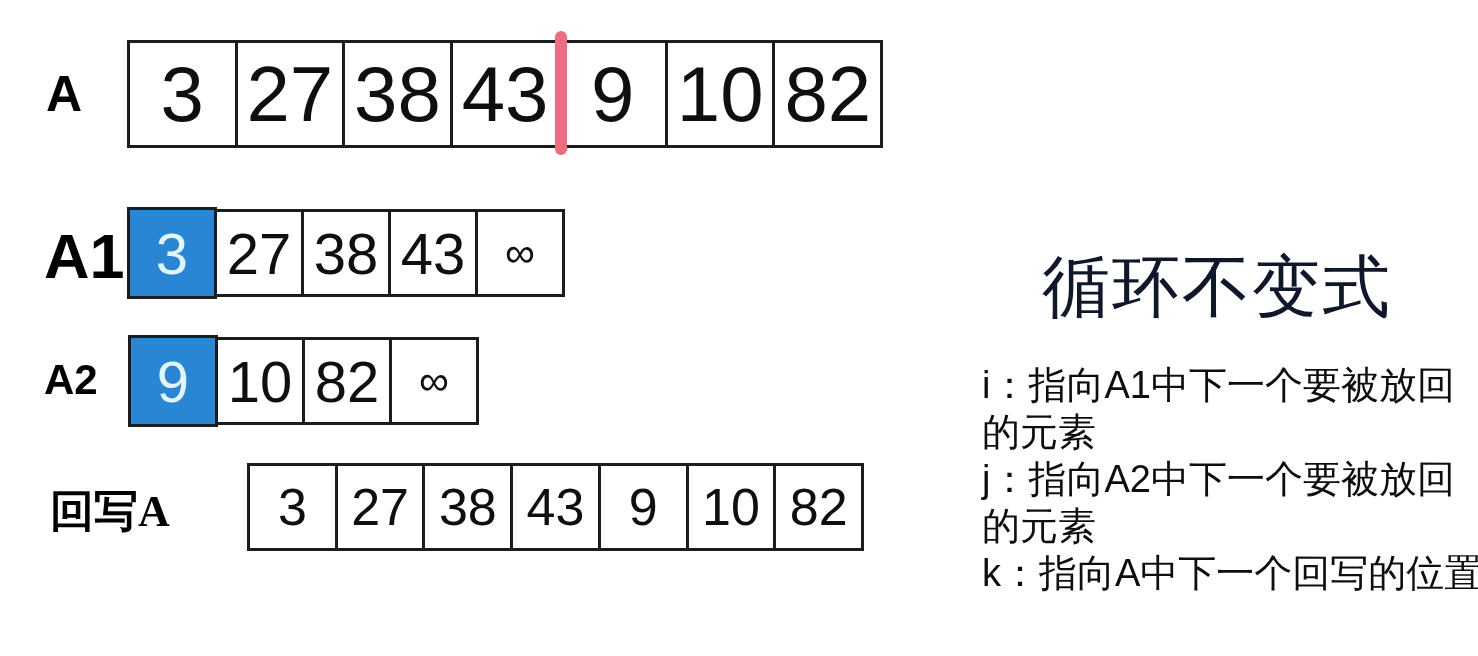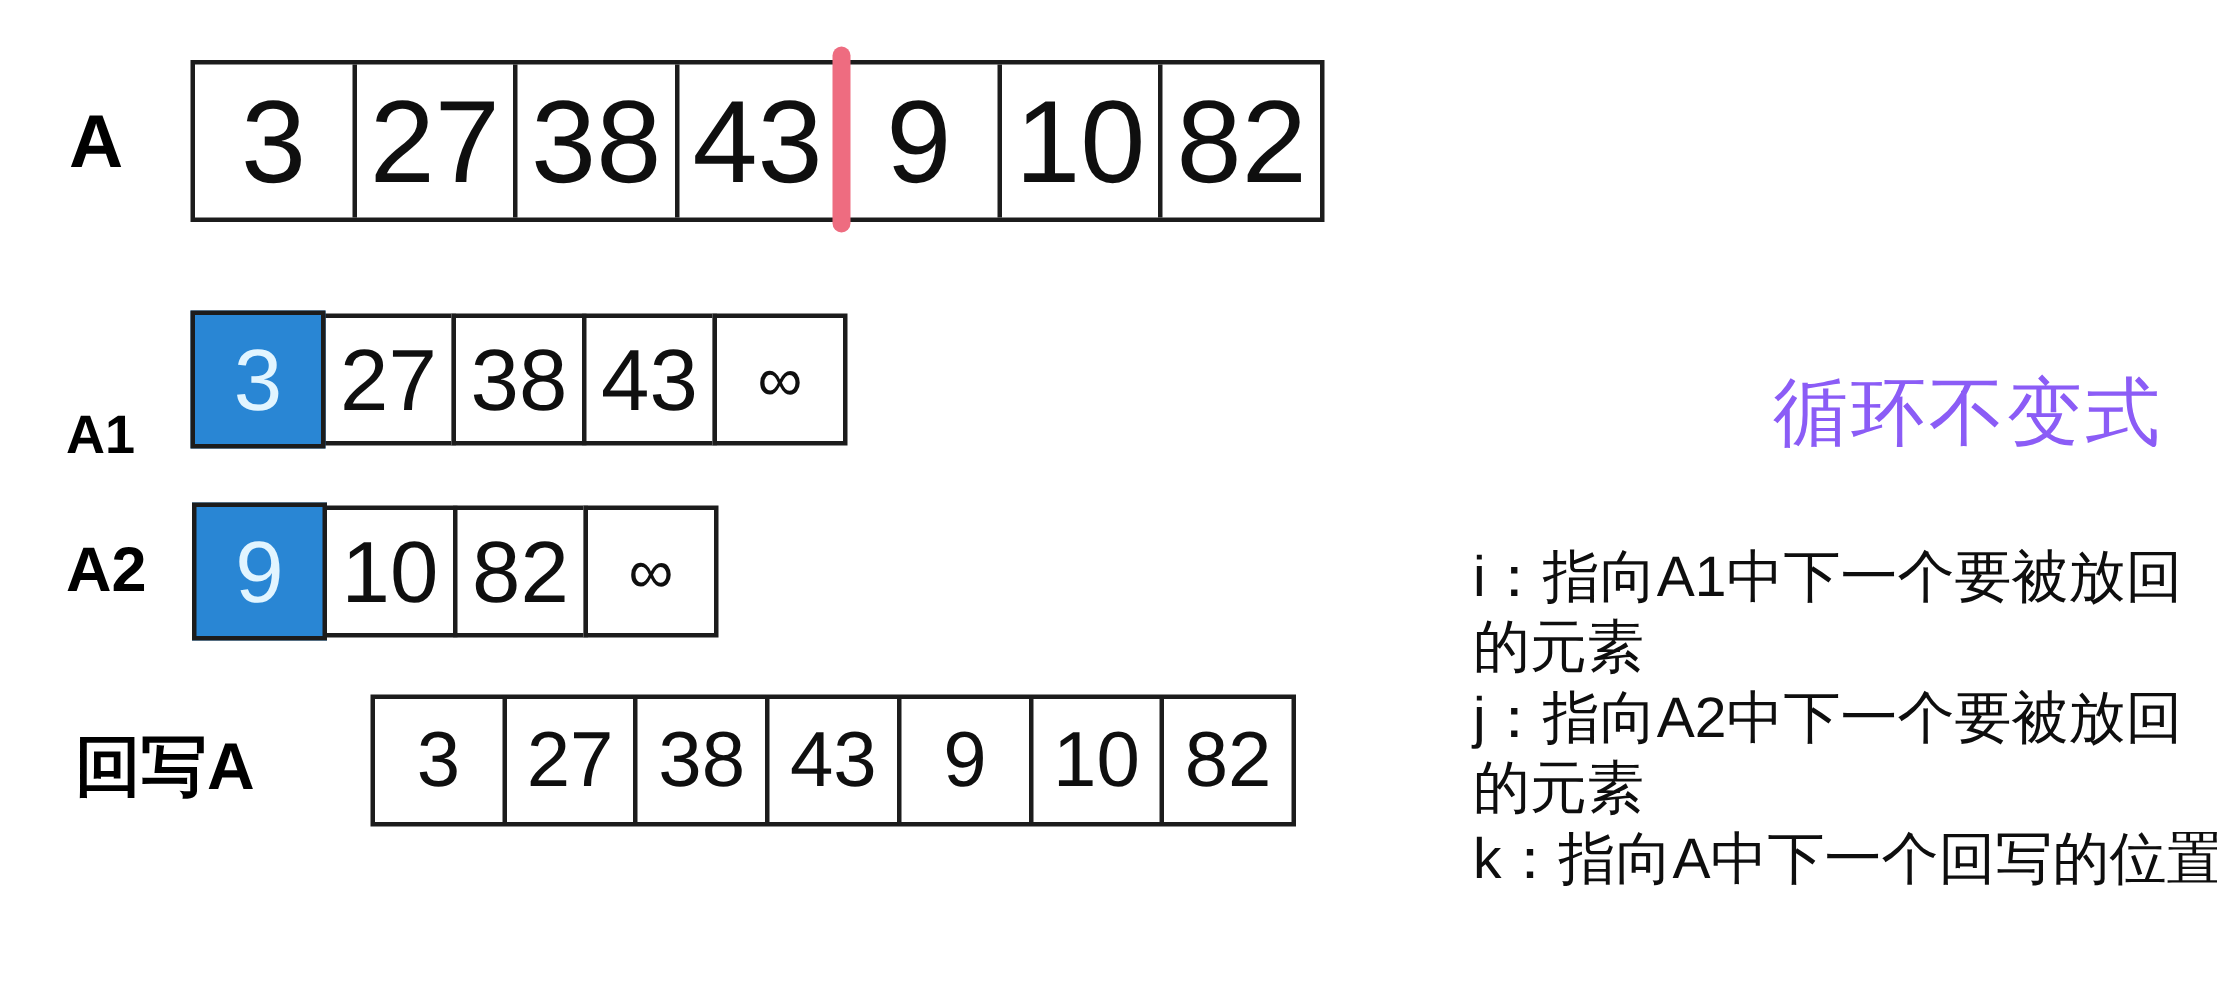--- a/index.html
+++ b/index.html
@@ -23,23 +23,23 @@
 
   
   .row-label {
     position: absolute;
     font-weight: bold;
     color: #000;
     white-space: nowrap;
     line-height: 1.1;
   }
   .label-a   { left: 46px;  top: 67px;  font-size: 50px; }
-  .label-a1  { left: 44px;  top: 222px; font-size: 36px; margin-top: 48px; }
+  .label-a1  { left: 44px;  top: 222px; font-size: 63px; }
   .label-a2  { left: 44px;  top: 357px; font-size: 42px; }
-  .label-wb  { left: 50px;  top: 488px; font-size: 44px; }
+  .label-wb  { left: 50px;  top: 488px; font-size: 44px; font-family: Liberation Serif, serif; }
 
   
   .array {
     position: absolute;
     display: flex;
     border: 3px solid var(--border-dark);
     background: #fff;
   }
   .array .cell {
     flex: 1 1 0;
@@ -96,26 +96,25 @@
     border-radius: 7px;
     background: var(--divider-red);
     z-index: 3;
   }
 
   
   .side-title {
     position: absolute;
     left: 1042px; top: 242px;
     width: 400px;
-    font-size: 50px;
+    font-size: 68px;
     font-weight: 500;
     letter-spacing: 2px;
-    color: #8b5cf6;
+    color: #0f172a;
     white-space: nowrap;
-    text-align: right;
   }
   .invariants {
     position: absolute;
     left: 982px; top: 362px;
     width: 502px;
     font-size: 38px;
     line-height: 47px;
     color: #0e0e0e;
   }
   .invariants p { margin: 0; padding: 0; }

